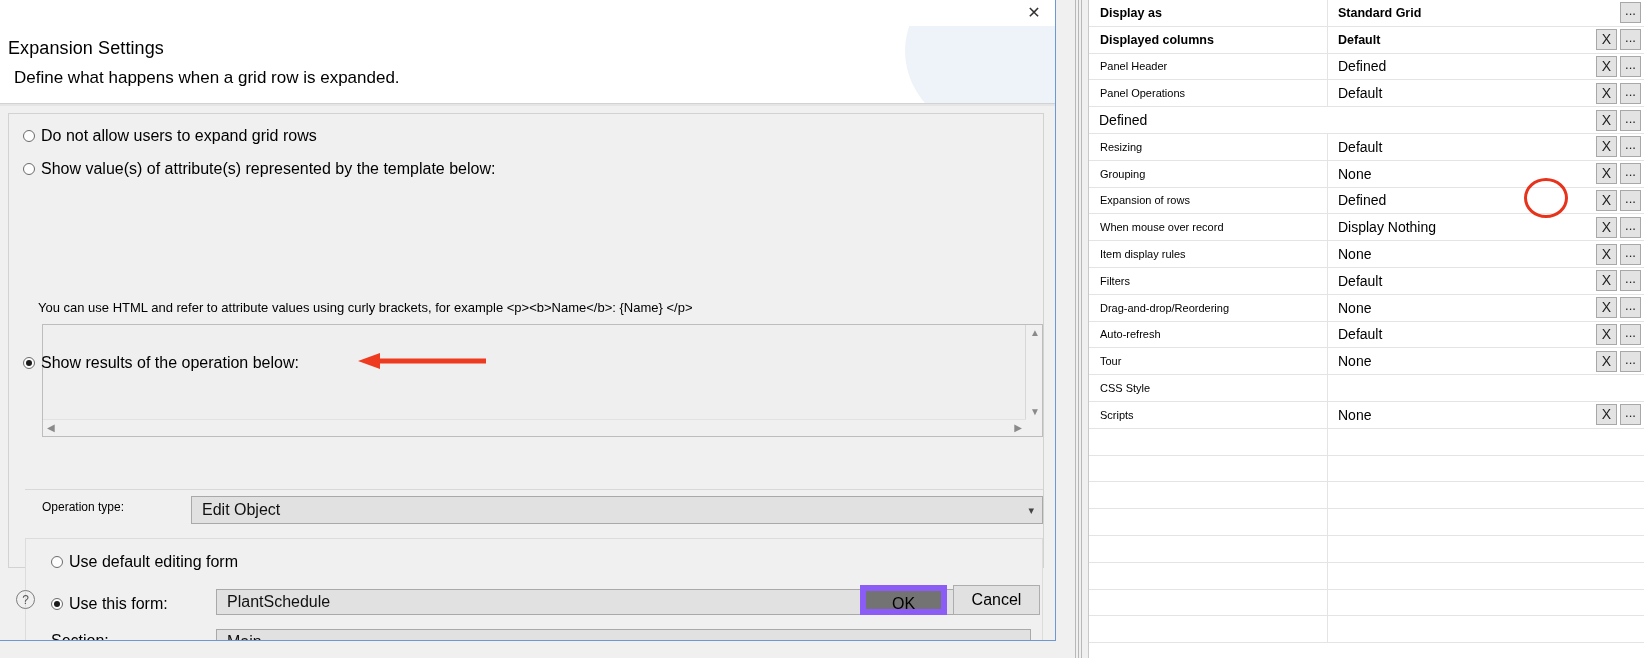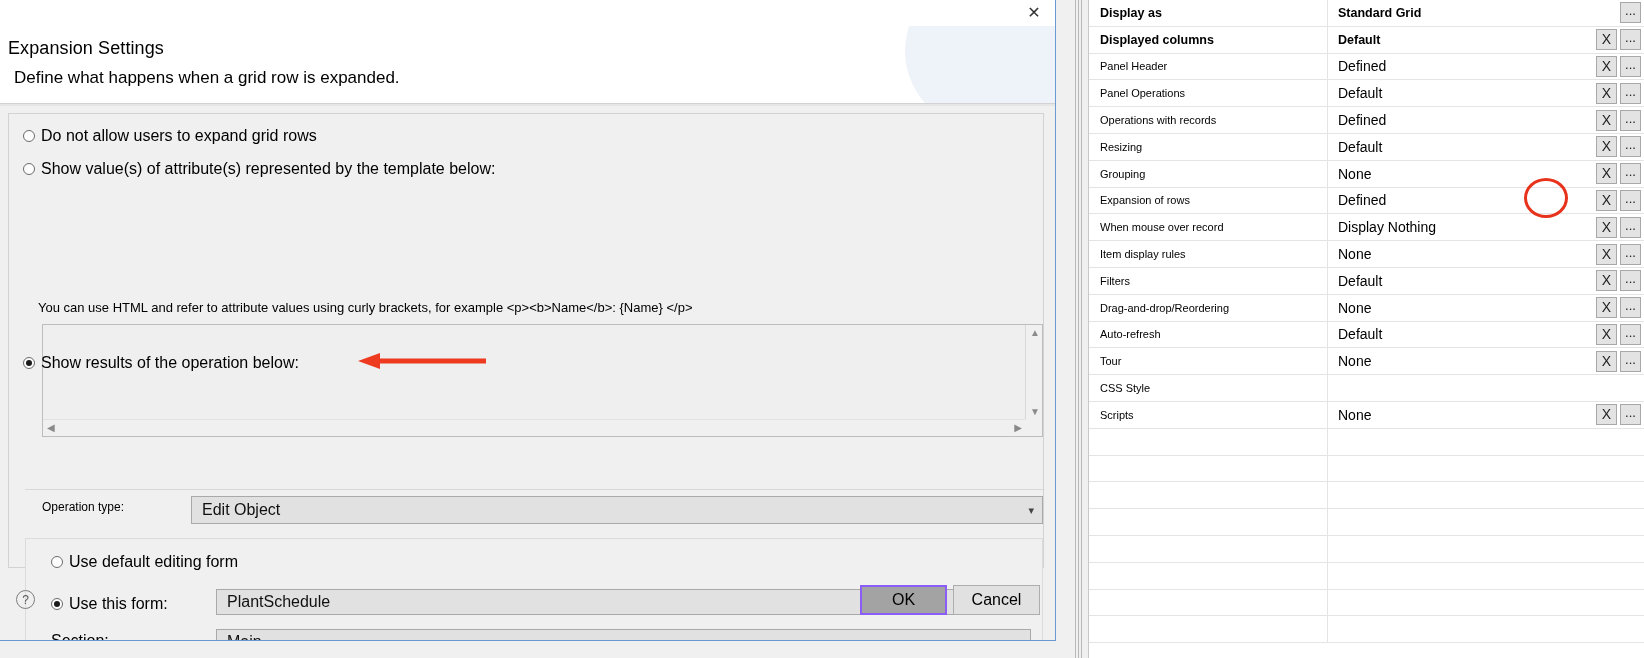--- a/index.html
+++ b/index.html
@@ -115,21 +115,21 @@
   .help-icon{
     position:absolute;left:16px;top:22px;width:19px;height:19px;border-radius:50%;
     border:1px solid #7d7d7d;color:#555;font-size:12px;text-align:center;
     line-height:18px;box-sizing:border-box;
   }
   .btn{
     position:absolute;height:30px;background:#e1e1e1;border:1px solid #adadad;
     box-sizing:border-box;font-size:16px;color:#000;text-align:center;
     line-height:28px;cursor:default;
   }
-  #ok-button{left:860px;top:17px;width:87px;border:2px solid #8b5cf6;background:#a3a3a3;line-height:26px;}
+  #ok-button{left:860px;top:17px;width:87px;border:6px solid #8b5cf6;background:#737373;line-height:26px;}
   #cancel-button{left:953px;top:17px;width:87px;}
 
   
   .red-arrow{position:absolute;left:358px;top:353px;width:130px;height:16px;}
 
   
   .right-pane{
     position:absolute;left:1072px;top:0;width:572px;height:586px;background:#6d28d9;
   }
   .rail{position:absolute;left:0;top:0;width:16px;height:658px;background:#f0f0f0;}
@@ -290,21 +290,20 @@
           <div class="gbtn">X</div>
           <div class="gbtn dots">...</div>
         </div>
         <div class="grow">
           <div class="gname">Panel Operations</div>
           <div class="gval">Default</div>
           <div class="gbtn">X</div>
           <div class="gbtn dots">...</div>
         </div>
         <div class="grow">
-          <div class="gname">Operations with records</div>
           <div class="gval">Defined</div>
           <div class="gbtn">X</div>
           <div class="gbtn dots">...</div>
         </div>
         <div class="grow">
           <div class="gname">Resizing</div>
           <div class="gval">Default</div>
           <div class="gbtn">X</div>
           <div class="gbtn dots">...</div>
         </div>

